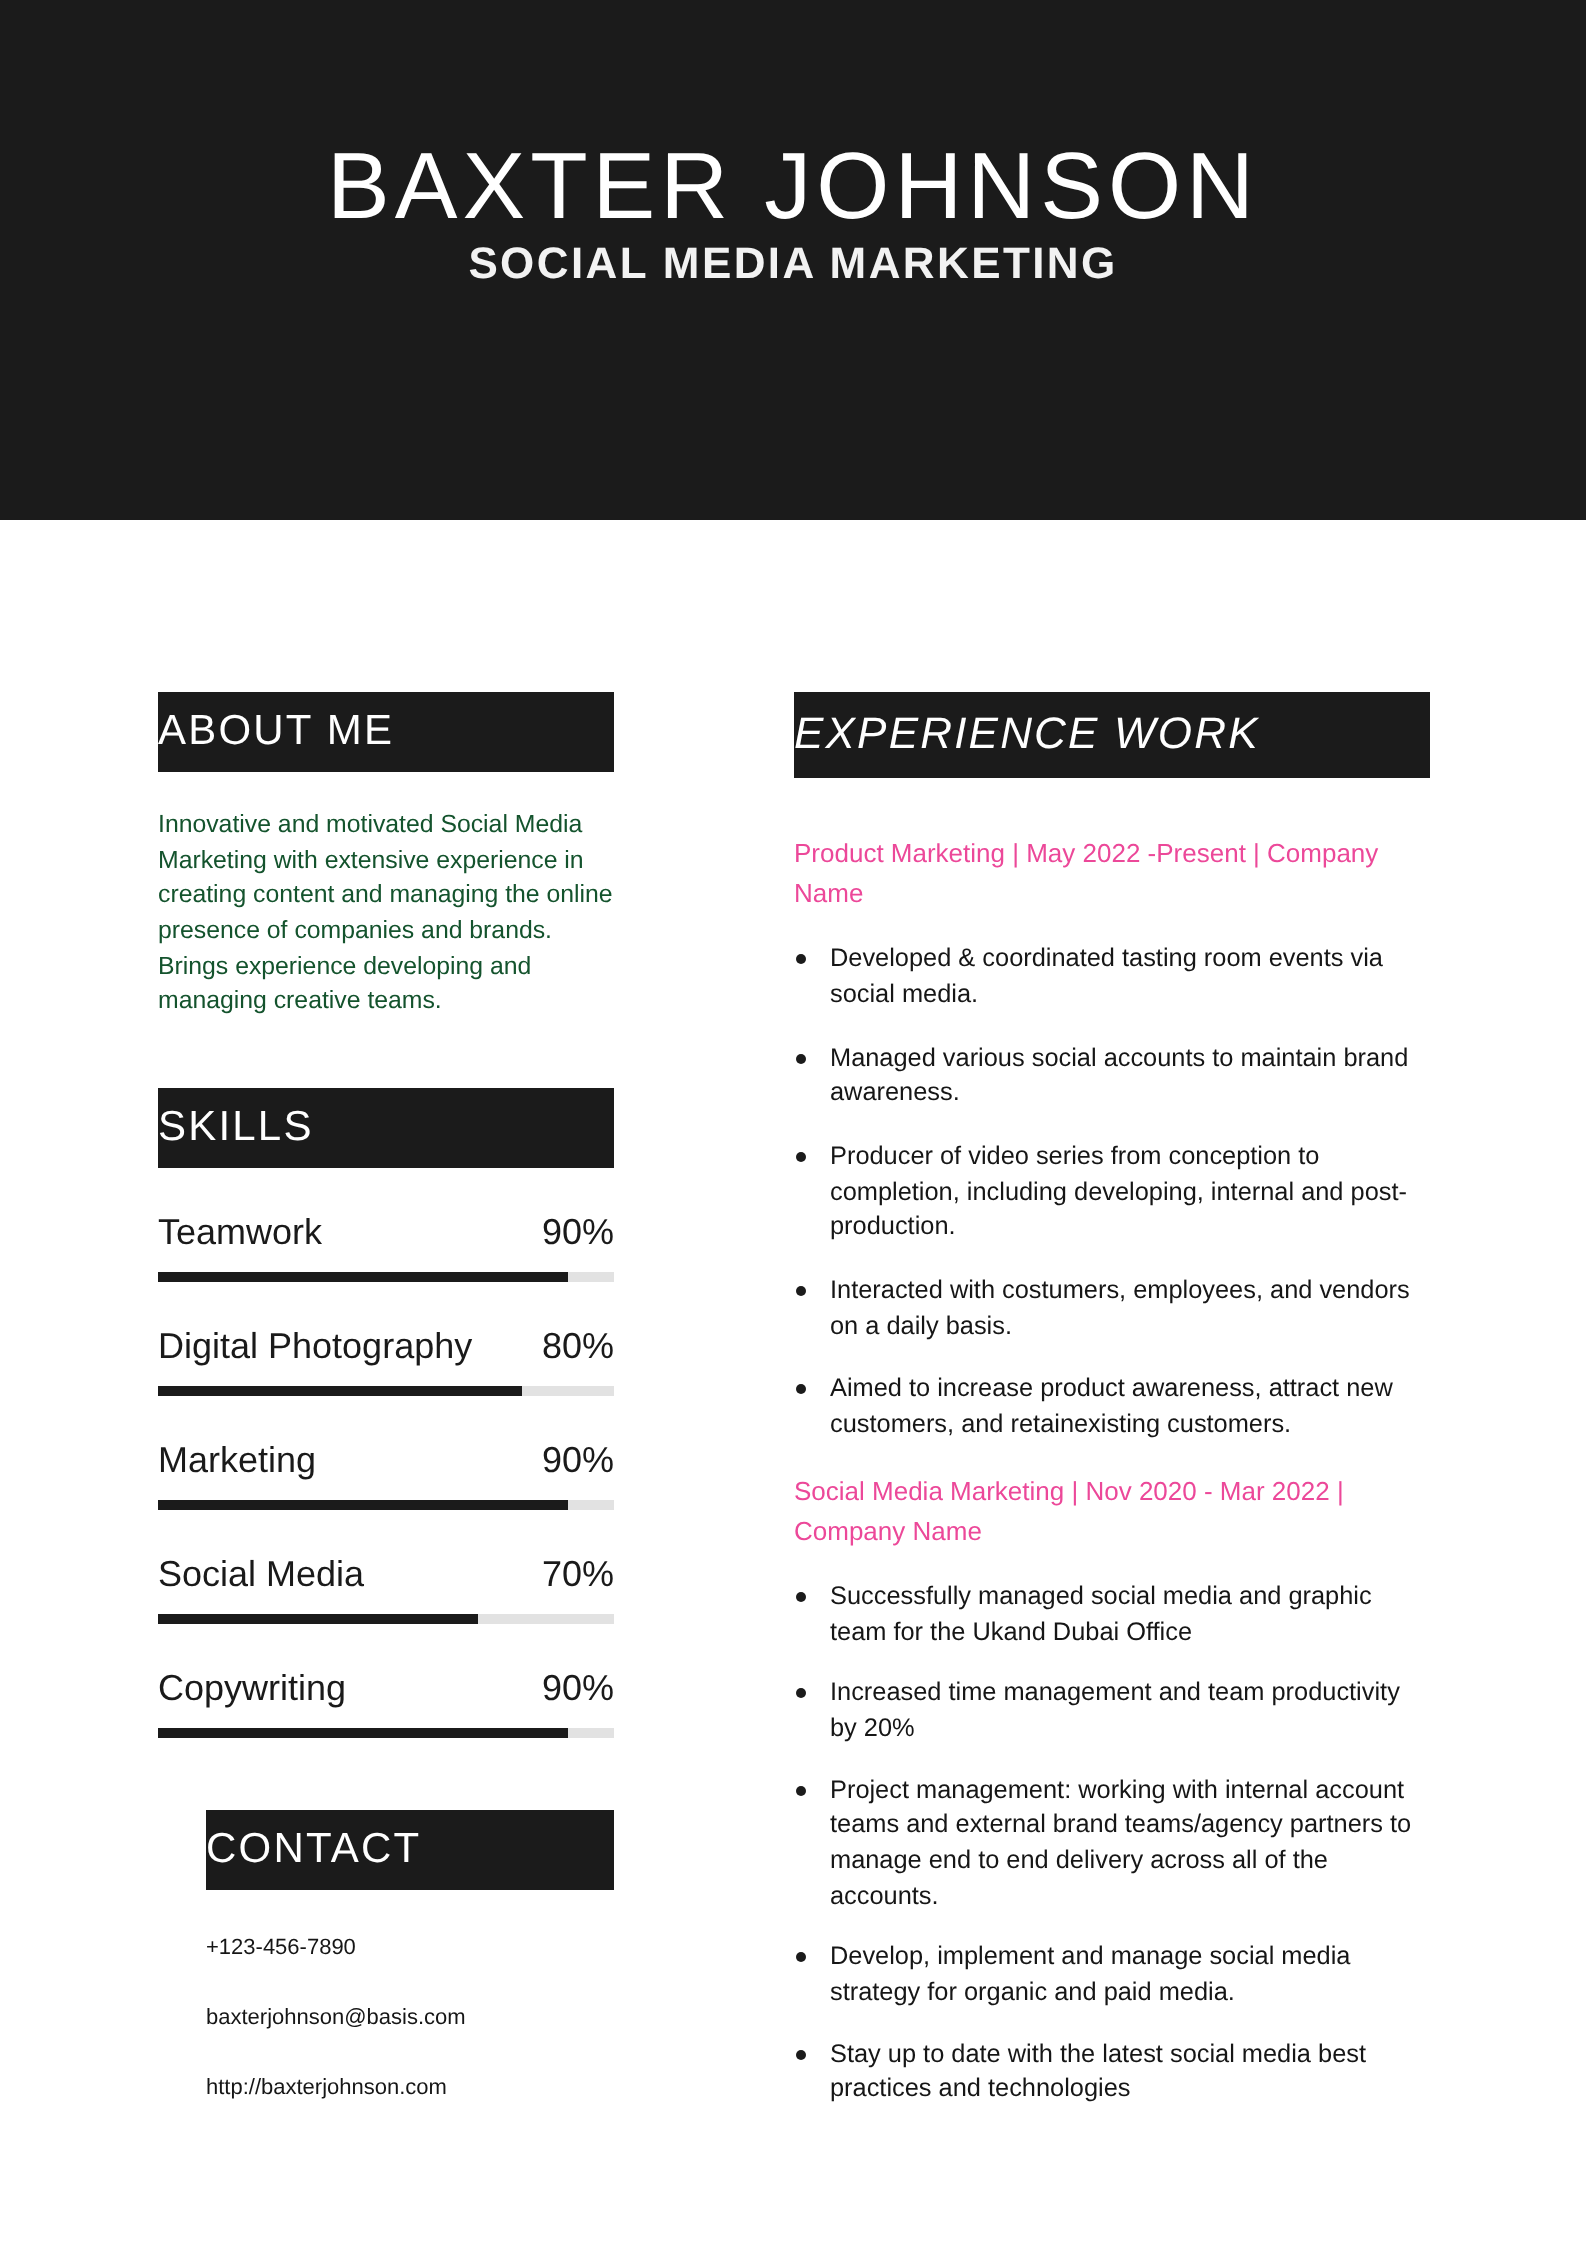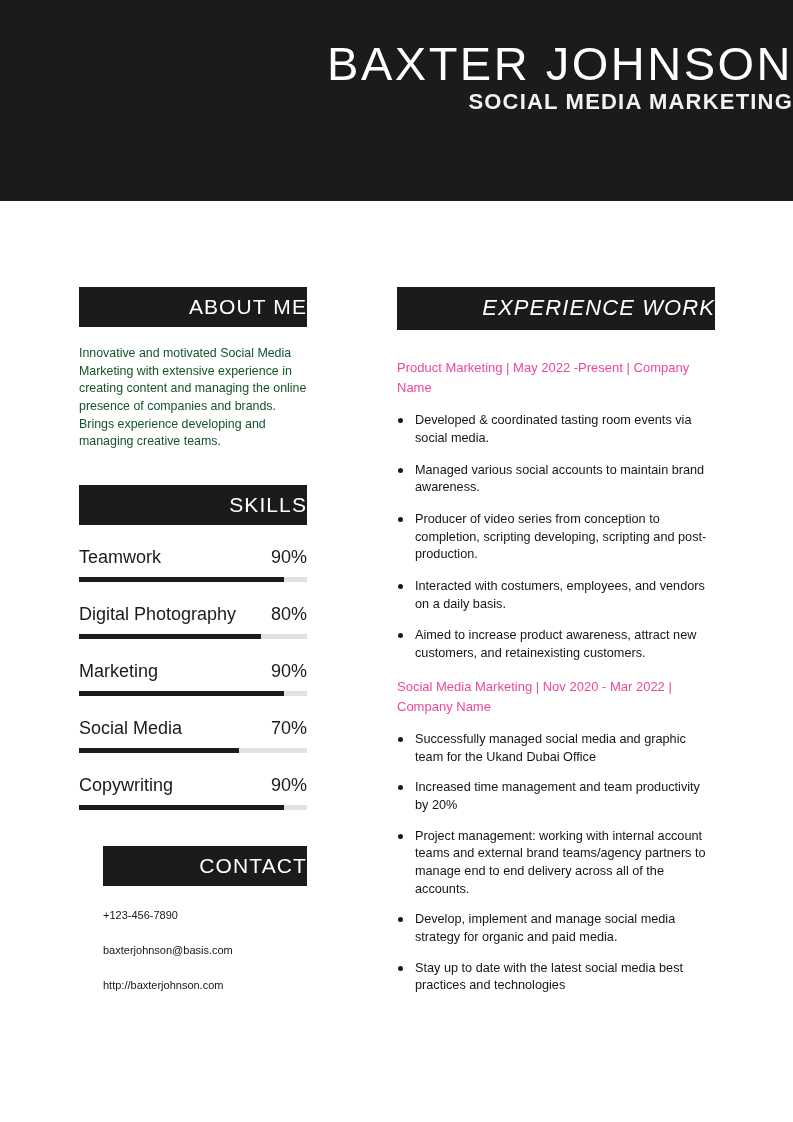--- a/index.html
+++ b/index.html
@@ -12,25 +12,25 @@
     background: #ffffff;
     font-family: "Liberation Sans", sans-serif;
     color: #1a1a1a;
     position: relative;
     overflow: hidden;
   }
 
   
   .header {
     background: #1b1b1b;
-    height: 201px;
+    height: 260px;
     width: 100%;
     display: flex;
     flex-direction: column;
-    align-items: flex-end;
+    align-items: center;
     justify-content: center;
     box-sizing: border-box;
     padding-bottom: 48px;
   }
   .header-name {
     color: #ffffff;
     font-size: 47px;
     letter-spacing: 2.5px;
     font-weight: 400;
     line-height: 1.1;
@@ -59,21 +59,21 @@
   .col-right {
     margin-left: 90px;
     width: 320px;
     flex: 1 1 auto;
   }
 
   
   .section-bar {
     background: #1b1b1b;
     color: #ffffff;
-    text-align: right;
+    text-align: left;
     font-size: 21px;
     letter-spacing: 1.1px;
     padding: 8px 0 9px 0;
     line-height: 1.1;
   }
   .section-bar.wide {
     font-size: 22px;
     letter-spacing: 1.1px;
     padding: 9px 0 10px 0;
     font-style: italic;
@@ -248,21 +248,21 @@
   </div>
 
   <div class="col-right">
     <div class="section-bar wide">EXPERIENCE WORK</div>
 
     <div class="job">
       <div class="job-title">Product Marketing | May 2022 -Present | Company Name</div>
       <ul class="job-bullets">
         <li>Developed &amp; coordinated tasting room events via social media.</li>
         <li>Managed various social accounts to maintain brand awareness.</li>
-        <li>Producer of video series from conception to completion, scripting developing, scripting and post-production.</li>
+        <li>Producer of video series from conception to completion, including developing, internal and post-production.</li>
         <li>Interacted with costumers, employees, and vendors on a daily basis.</li>
         <li>Aimed to increase product awareness, attract new customers, and retainexisting customers.</li>
       </ul>
     </div>
 
     <div class="job second">
       <div class="job-title">Social Media Marketing | Nov 2020 - Mar 2022 | Company Name</div>
       <ul class="job-bullets">
         <li>Successfully managed social media and graphic team for the Ukand Dubai Office</li>
         <li>Increased time management and team productivity by 20%</li>

